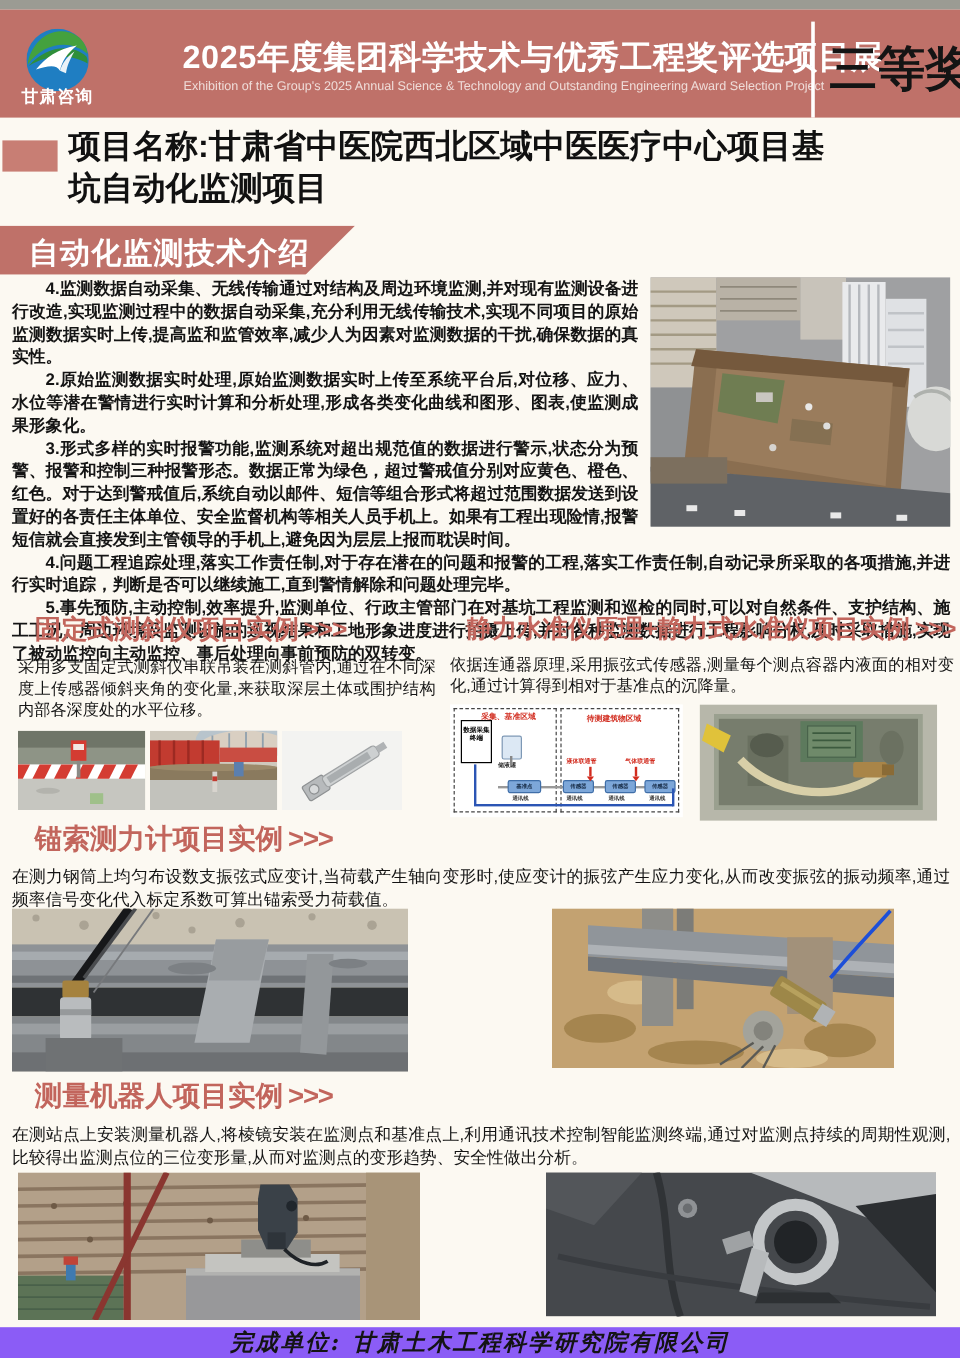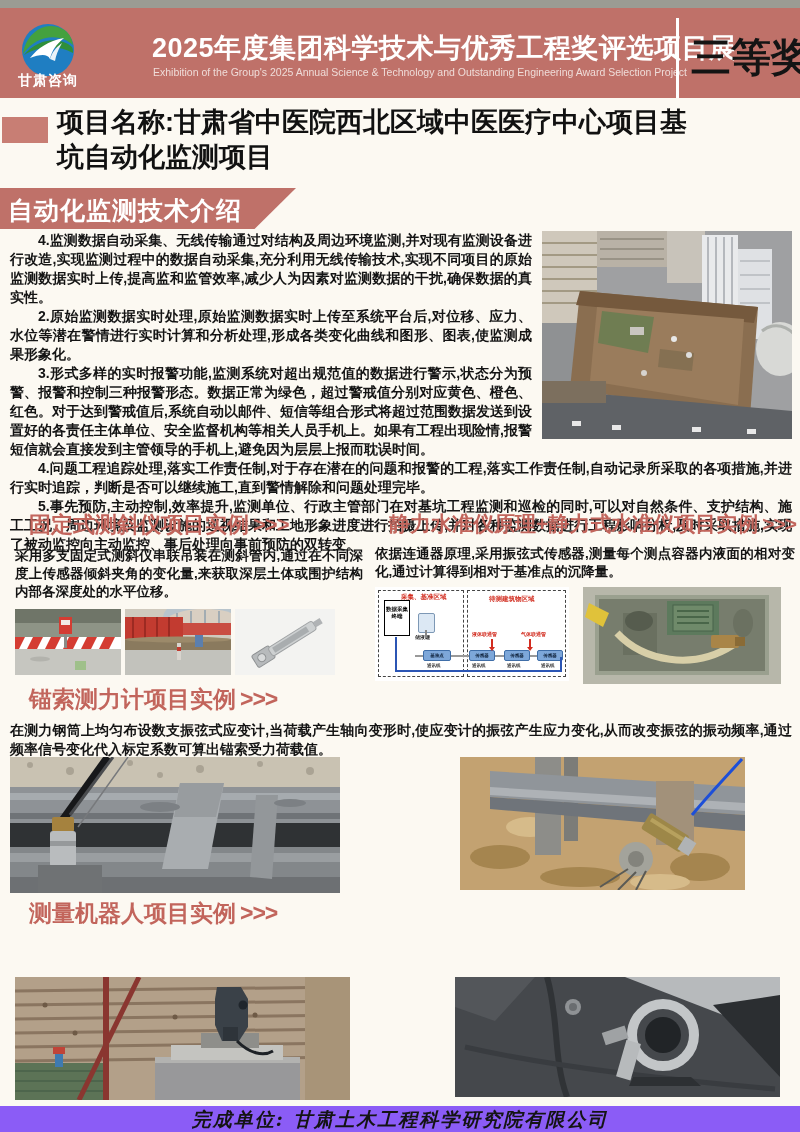--- a/index.html
+++ b/index.html
@@ -9,28 +9,28 @@
   .header{position:absolute;left:0;top:8px;width:800px;height:90px;background:#bf7169;}
   .logo{position:absolute;left:22px;top:16px;width:52px;height:52px;}
   .logo-name{position:absolute;left:8px;top:64px;width:80px;text-align:center;color:#fff;font-size:14px;font-weight:700;letter-spacing:1px;}
   .h-title{position:absolute;left:152px;top:22px;color:#fff;font-size:27px;font-weight:800;letter-spacing:0.5px;white-space:nowrap;}
   .h-sub{position:absolute;left:153px;top:58px;color:#efdcd8;font-size:10.5px;font-weight:400;white-space:nowrap;}
   .h-divider{position:absolute;left:676px;top:10px;width:3px;height:80px;background:#ffffff;}
   .h-award{position:absolute;left:691px;top:22px;color:#141414;font-size:40px;font-weight:900;letter-spacing:0px;white-space:nowrap;}
   .pt-rect{position:absolute;left:2px;top:117px;width:46px;height:26px;background:#c87e74;}
   .project-name{position:absolute;left:57px;top:105px;width:656px;color:#111;font-size:27px;line-height:35px;font-weight:800;}
   .banner{position:absolute;left:0;top:188px;width:296px;height:41px;background:#bf7169;clip-path:polygon(0 0,100% 0,86% 100%,0 100%);}
-  .banner span{display:block;padding:6px 0 0 8px;color:#fff;font-size:25px;font-weight:800;letter-spacing:1px;}
+  .banner span{display:block;padding:6px 0 0 24px;color:#fff;font-size:25px;font-weight:800;letter-spacing:1px;}
   .intro{position:absolute;left:10px;top:231px;width:782px;font-size:14px;line-height:19px;font-weight:700;color:#141414;text-align:justify;}
   .intro p{margin:0;text-indent:2em;}
   .photo-float{float:right;width:250px;height:208px;margin:0 0 6px 10px;}
   .col{position:absolute;}
   .sec-h{color:#c2655c;font-size:22px;font-weight:800;white-space:nowrap;margin:0;padding-left:14px;}
   .sec-h .arrows{font-weight:900;letter-spacing:-1px;margin-left:4px;}
-  .sec-body{font-size:13.5px;line-height:18px;font-weight:700;color:#141414;text-align:justify;margin-top:7px;}
+  .sec-body{font-size:13.5px;line-height:18px;font-weight:400;color:#141414;text-align:justify;margin-top:7px;}
   .thumbs{display:flex;gap:4px;margin-top:8px;}
   .media-row{display:flex;gap:14px;margin-top:6px;align-items:flex-start;}
   
   .diagram{position:relative;width:194px;height:94px;background:#ffffff;font-weight:700;}
   .dz{position:absolute;border:1.5px dashed #444;}
   .dz-l{left:3px;top:3px;width:84px;height:85px;}
   .dz-r{left:92px;top:3px;width:97px;height:85px;}
   .dz-lab{position:absolute;color:#d22c1f;font-size:6.5px;white-space:nowrap;}
   .collector{position:absolute;left:9px;top:13px;width:26px;height:36px;border:1.5px solid #000;font-size:5.5px;line-height:6.5px;text-align:center;padding-top:5px;box-sizing:border-box;word-break:break-all;background:#fff;}
   .tank{position:absolute;left:43px;top:26px;width:15px;height:18px;background:#dce8f4;border:1px solid #7d98b5;border-radius:2px;}
@@ -329,20 +329,21 @@
           <line x1="176" y1="115" x2="158" y2="133"></line>
           <line x1="186" y1="114" x2="176" y2="133"></line>
         </g>
       <path d="M232,58 C252,34 266,20 282,2" stroke="#1d4fd8" stroke-width="3" fill="none"></path>
     </svg>
   </div>
 
   <div class="col" style="left:15px;top:898px;width:770px;">
     <h2 class="sec-h" style="font-size:23px;"><span>测量机器人项目实例</span><span class="arrows">&gt;&gt;&gt;</span></h2>
   </div>
+  <div class="col sec-body" style="left:10px;top:929px;width:782px;font-size:14px;line-height:19px;">在测站点上安装测量机器人,将棱镜安装在监测点和基准点上,利用通讯技术控制智能监测终端,通过对监测点持续的周期性观测,比较得出监测点位的三位变形量,从而对监测点的变形趋势、安全性做出分析。</div>
 
   <div class="col" style="left:15px;top:977px;">
     <svg width="335" height="123" viewBox="0 0 335 123">
       <rect width="335" height="123" fill="#b3a089"></rect>
       <g stroke="#8a7560" stroke-width="3">
         <line x1="0" y1="14" x2="335" y2="10"></line>
           <line x1="0" y1="28" x2="335" y2="24"></line>
         <line x1="0" y1="42" x2="335" y2="38"></line>
           <line x1="0" y1="56" x2="335" y2="52"></line>
         <line x1="0" y1="70" x2="335" y2="66"></line>

